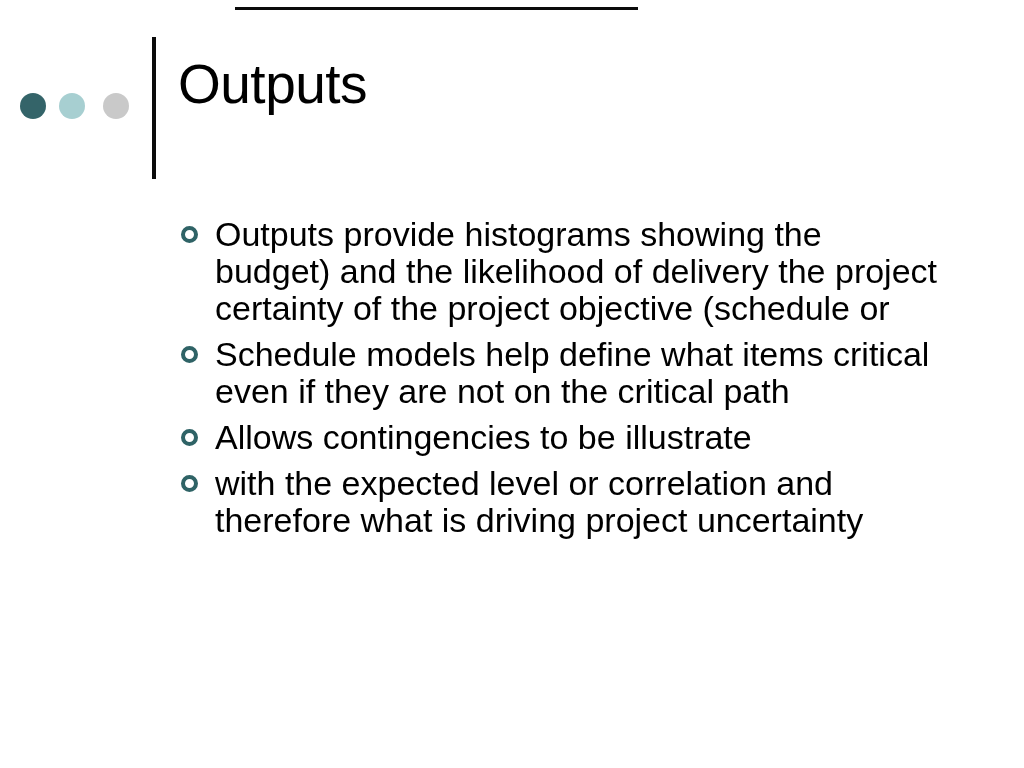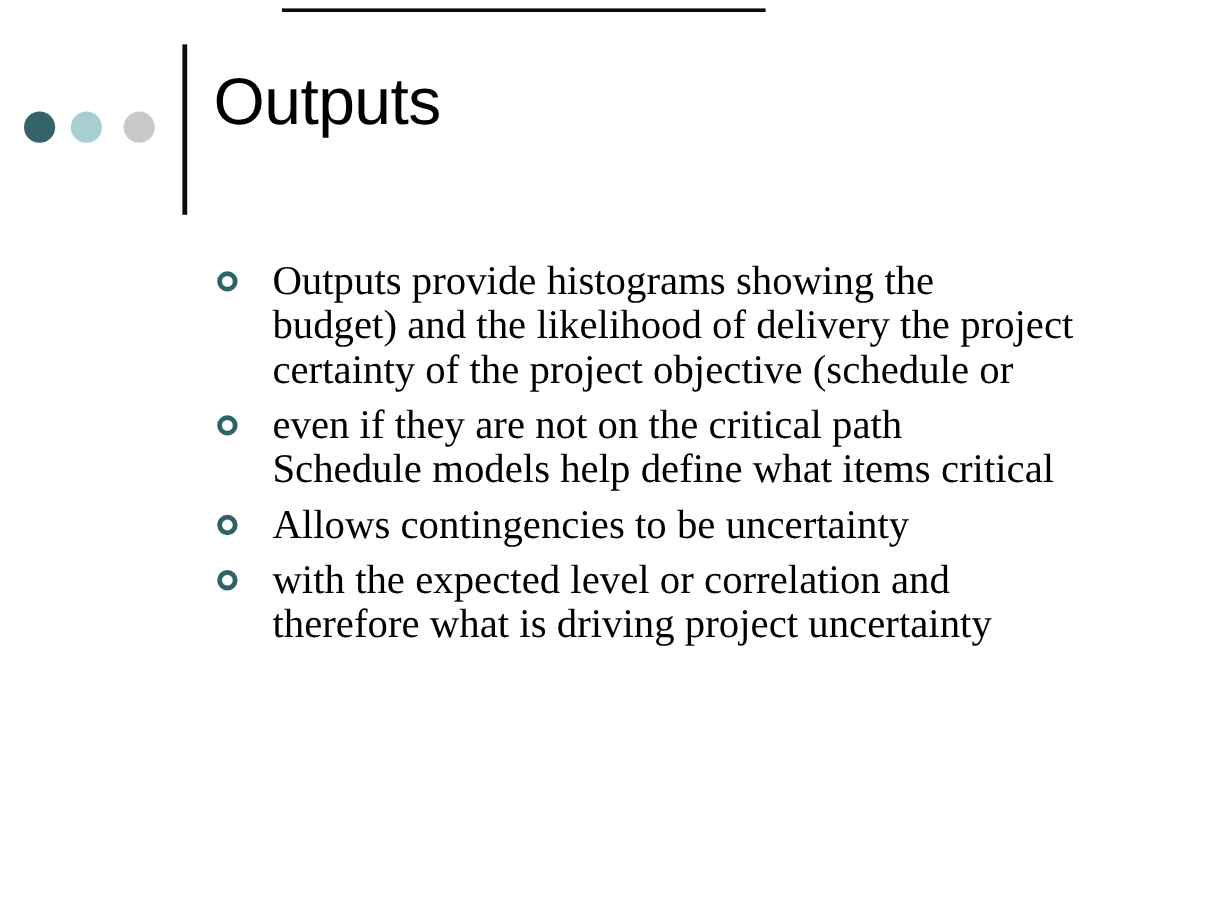--- a/index.html
+++ b/index.html
@@ -51,23 +51,22 @@
   
   .bullet-list {
     position: absolute;
     left: 181px; top: 216px;
     width: 800px;
     margin: 0; padding: 0;
     list-style: none;
   }
   .bullet-item {
     display: flex;
-    gap: 29px;
+    gap: 17px;
     margin: 0 0 9px 0;
-    font-family: Liberation Serif, serif;
   }
   .bullet-ring {
     flex: none;
     width: 9px; height: 9px;
     margin-top: 10px;
     border: 4px solid #2f6366;
     border-radius: 50%;
     background: #ffffff;
   }
   .bullet-lines { min-width: 0; }
@@ -100,29 +99,29 @@
       <div class="bullet-lines">
         <div class="line">Outputs provide histograms showing the</div>
         <div class="line">budget) and the likelihood of delivery the project</div>
         <div class="line">certainty of the project objective (schedule or</div>
       </div>
     </li>
 
     <li class="bullet-item">
       <span class="bullet-ring"></span>
       <div class="bullet-lines">
+        <div class="line">Schedule models help define what items critical</div>
         <div class="line">even if they are not on the critical path</div>
-        <div class="line">Schedule models help define what items critical</div>
       </div>
     </li>
 
     <li class="bullet-item">
       <span class="bullet-ring"></span>
       <div class="bullet-lines">
-        <div class="line">Allows contingencies to be uncertainty</div>
+        <div class="line">Allows contingencies to be illustrate</div>
       </div>
     </li>
 
     <li class="bullet-item">
       <span class="bullet-ring"></span>
       <div class="bullet-lines">
         <div class="line">with the expected level or correlation and</div>
         <div class="line">therefore what is driving project uncertainty</div>
       </div>
     </li>

